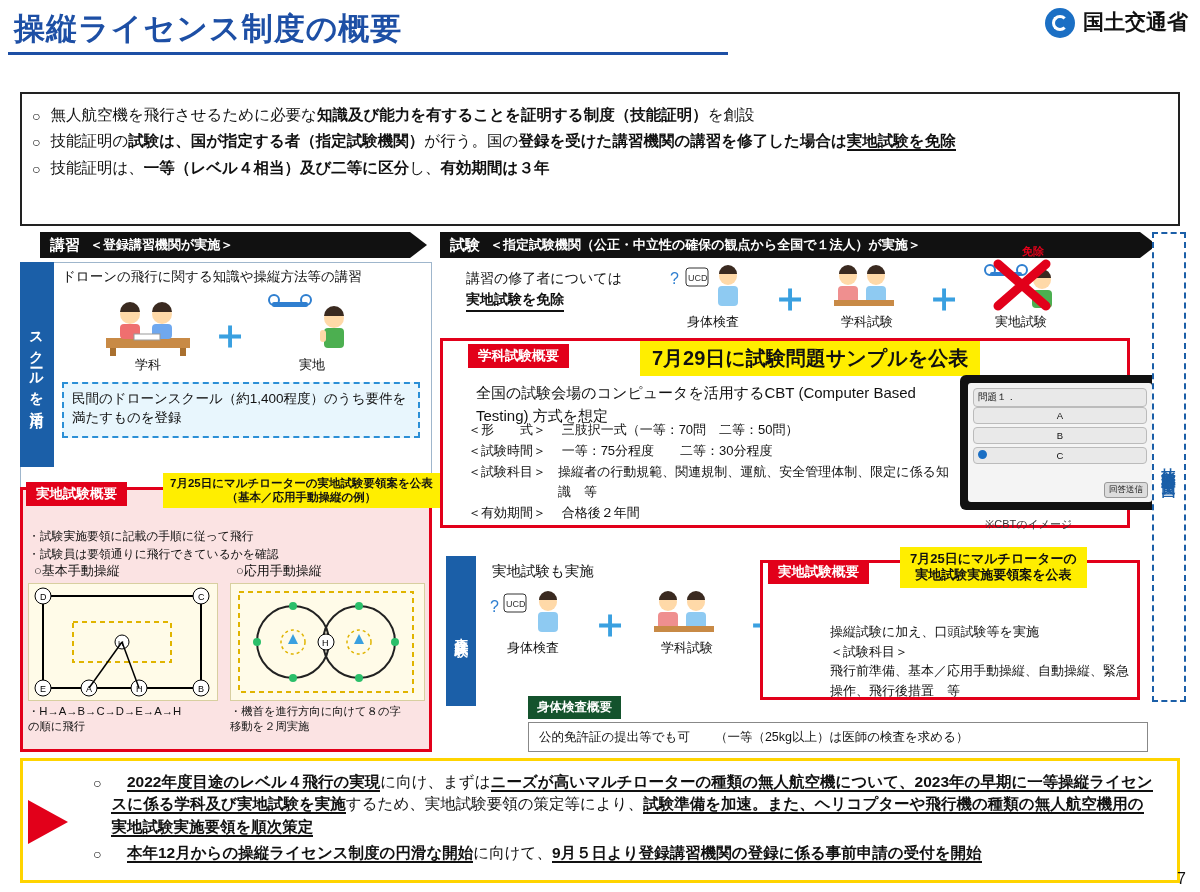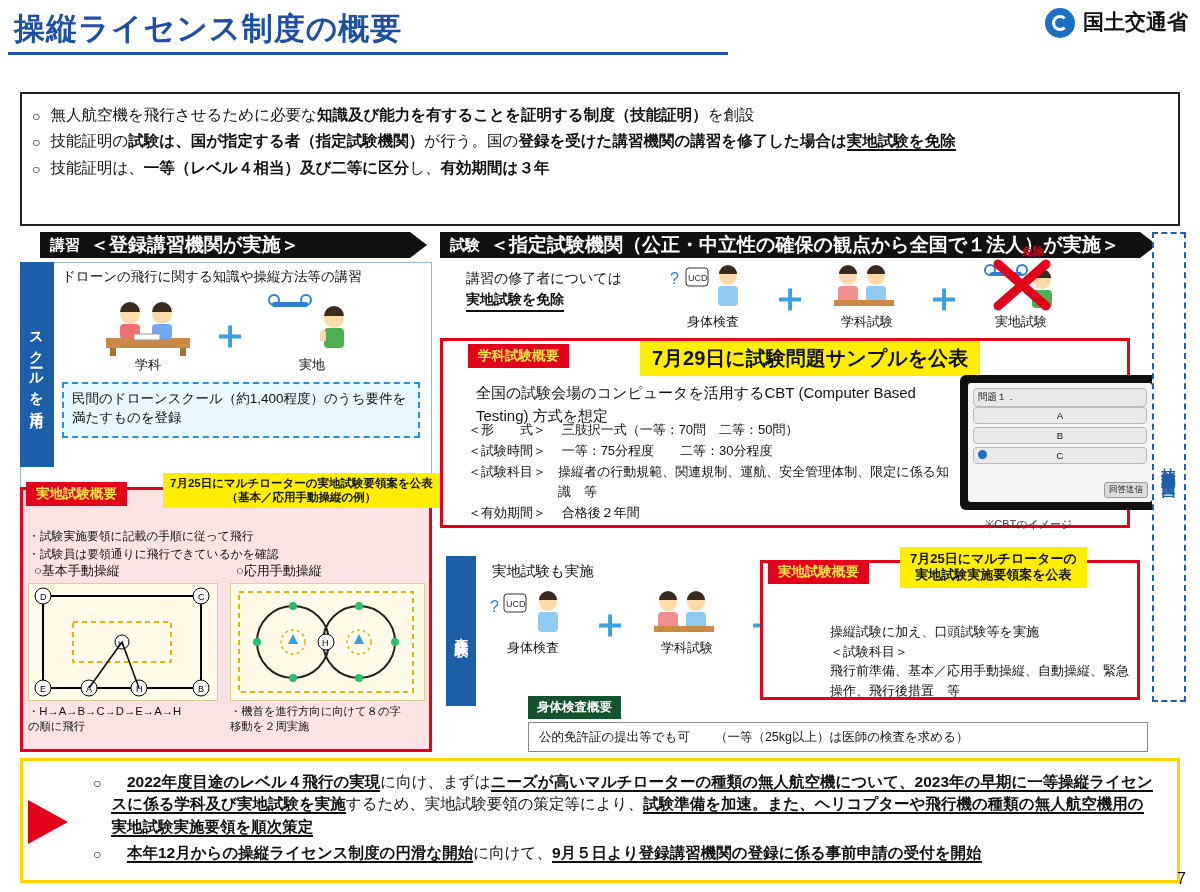--- a/index.html
+++ b/index.html
@@ -43,21 +43,21 @@
   
   .ribbon {
     position:absolute; color:#fff; background:#111; font-weight:bold;
     display:flex; align-items:center; padding-left:10px; font-size:15px;
   }
   .ribbon:after {
     content:""; position:absolute; right:-17px; top:0;
     border-top:13px solid transparent; border-bottom:13px solid transparent;
     border-left:17px solid #111;
   }
-  .ribbon .sub { font-weight:bold; font-size:19px; margin-left:10px; }
+  .ribbon .sub { font-weight:bold; font-size:13px; margin-left:10px; }
 
   
   .leftwrap { position:absolute; left:20px; top:232px; width:412px; height:500px; }
   .left-body { position:absolute; left:0; top:30px; width:412px; height:240px; border:1px solid #9fb6cc; background:#fff; }
   .school-tab {
     position:absolute; left:0; top:30px; width:34px; height:205px; background:#1b5fa8; color:#fff;
     font-size:14px; font-weight:bold; writing-mode:vertical-rl; text-align:center;
     display:flex; align-items:center; justify-content:center; letter-spacing:3px;
   }
   .left-text { position:absolute; left:42px; top:6px; width:360px; font-size:13.5px; }
@@ -71,21 +71,21 @@
   
   .fig { text-align:center; font-size:13px; }
   .figrow { position:absolute; display:flex; align-items:center; gap:14px; }
 
   
   .jitchi-box {
     position:absolute; left:20px; top:487px; width:412px; height:265px;
     border:3px solid #e2001a; background:#fbe3e3;
   }
   .redtag {
-    background:#e2001a; color:#fde047; font-weight:bold; font-size:13.5px;
+    background:#e2001a; color:#ffffff; font-weight:bold; font-size:13.5px;
     padding:3px 10px; display:inline-block;
   }
   .yellowtag {
     background:#ffee00; color:#111; font-weight:bold; font-size:11.5px;
     padding:3px 7px; display:inline-block; text-align:center; line-height:1.25;
   }
   .manual-label { font-size:13px; padding-left:6px; }
   .diagram {
     background:#fffbe8; border:1px solid #d8cfa0; height:118px; position:relative;
   }

